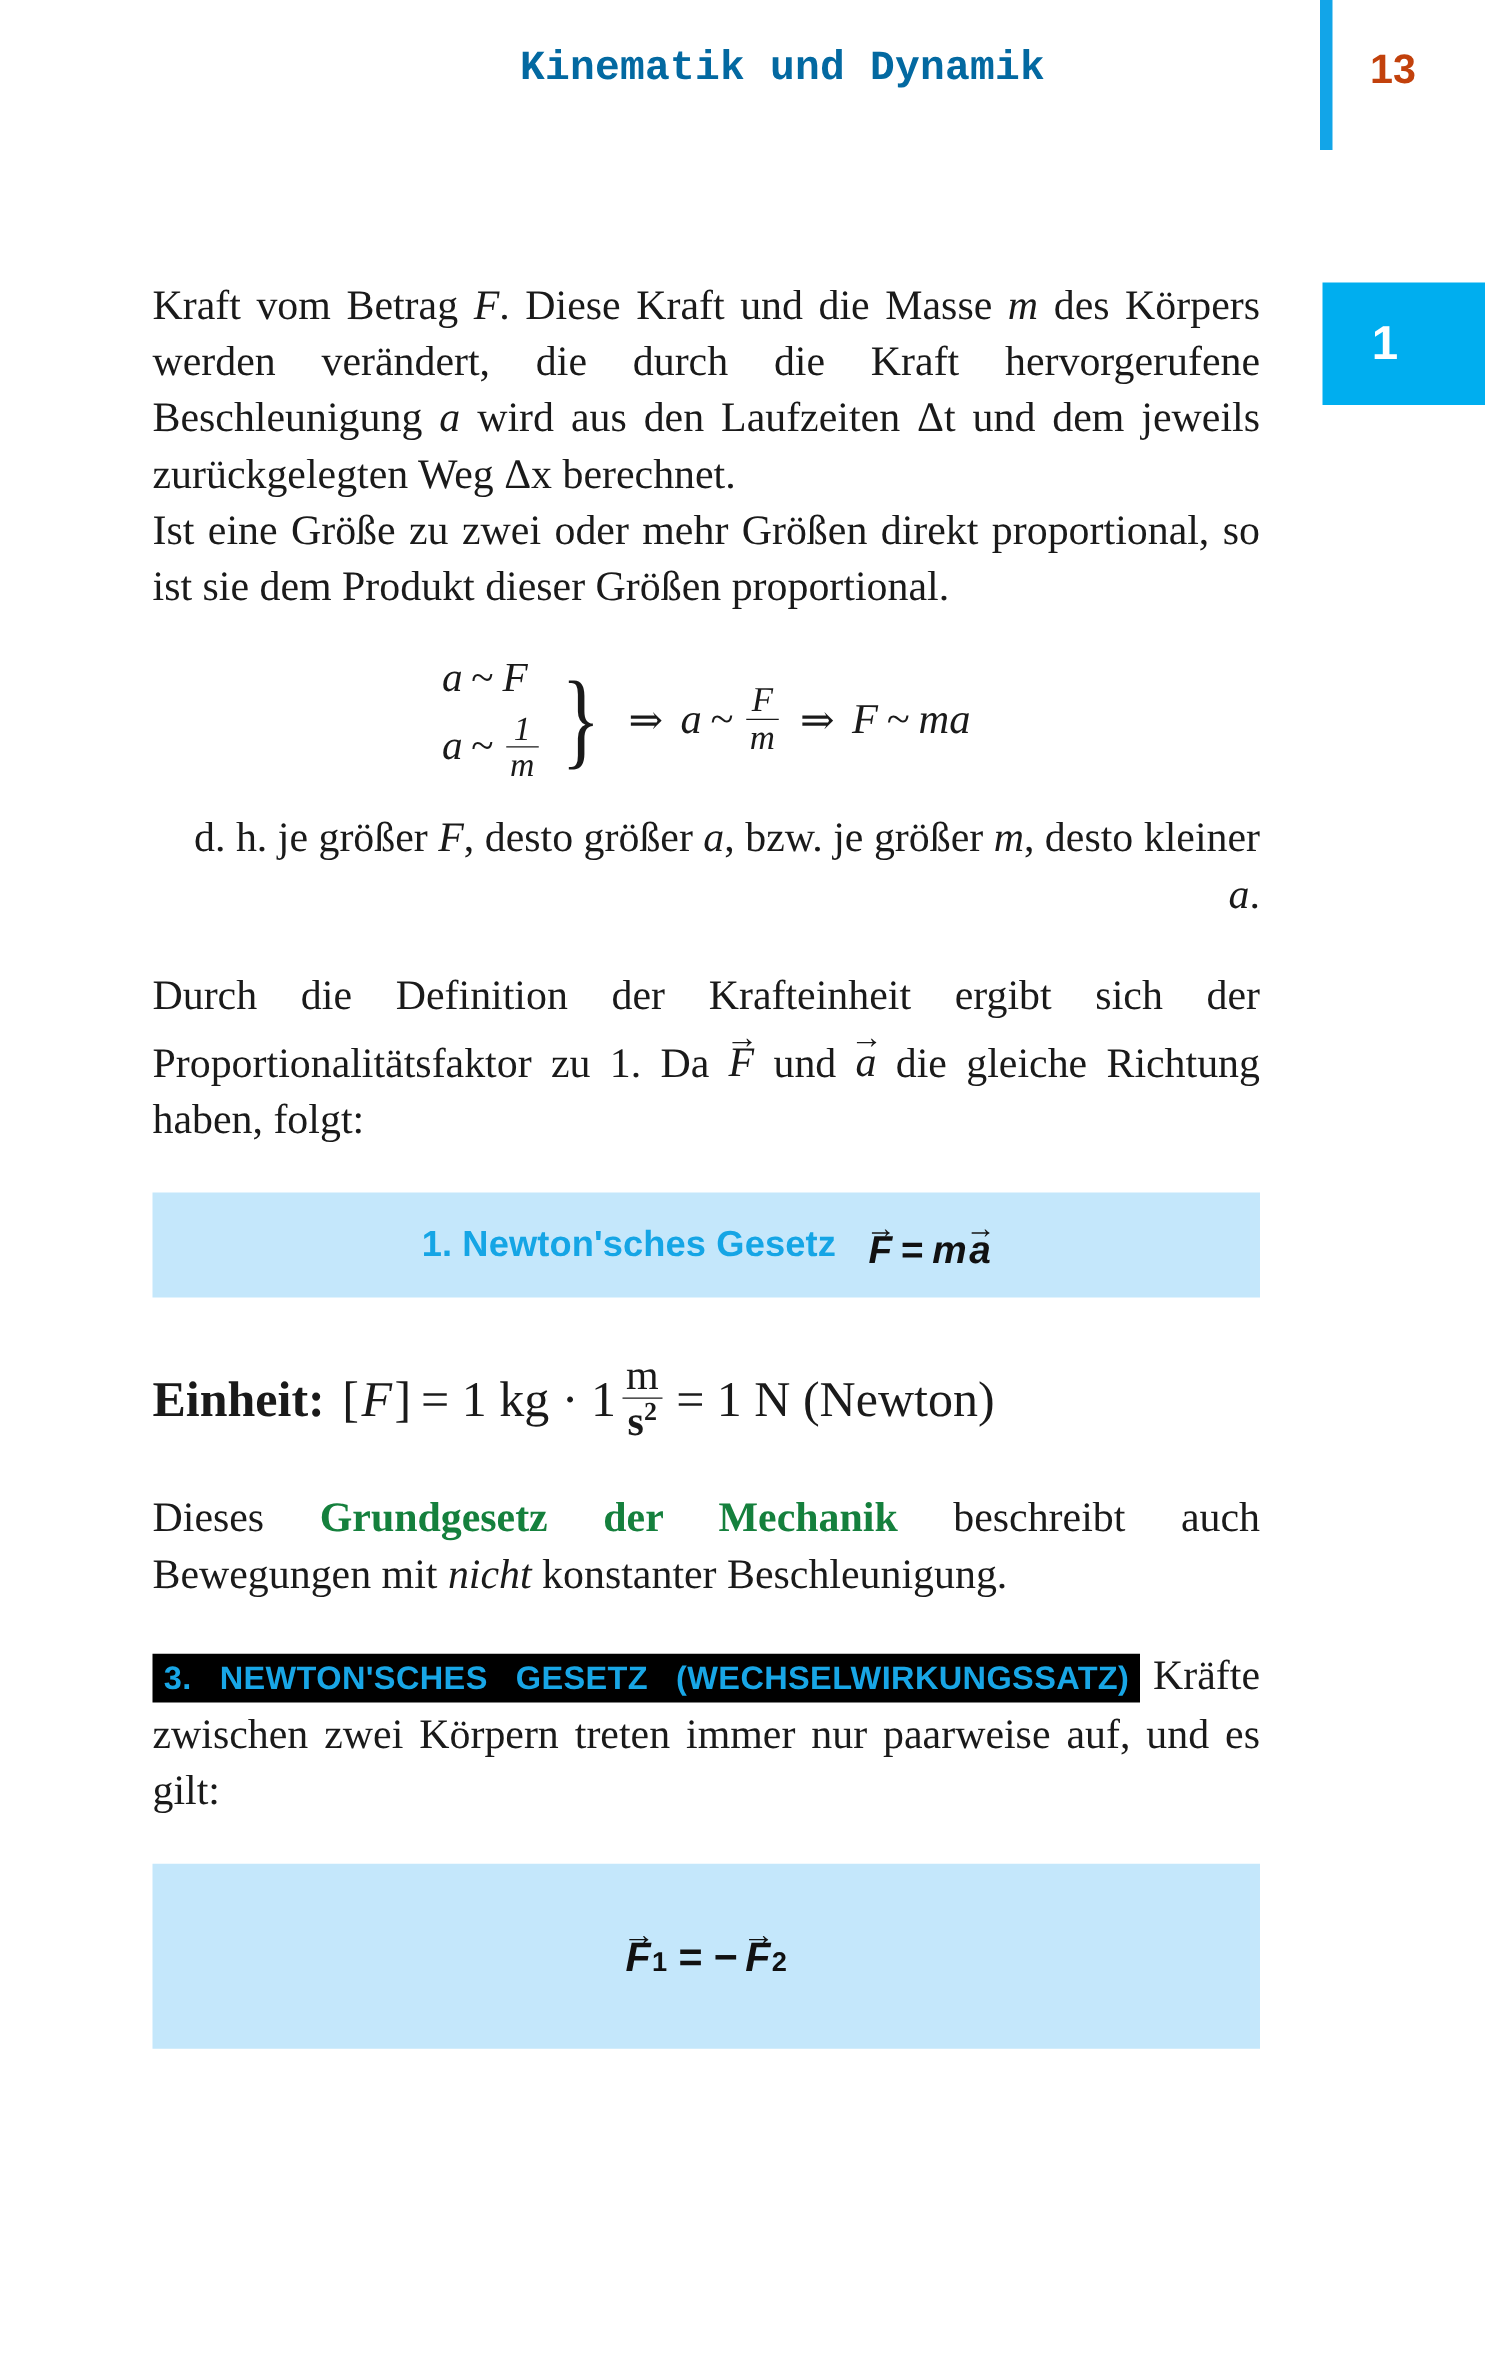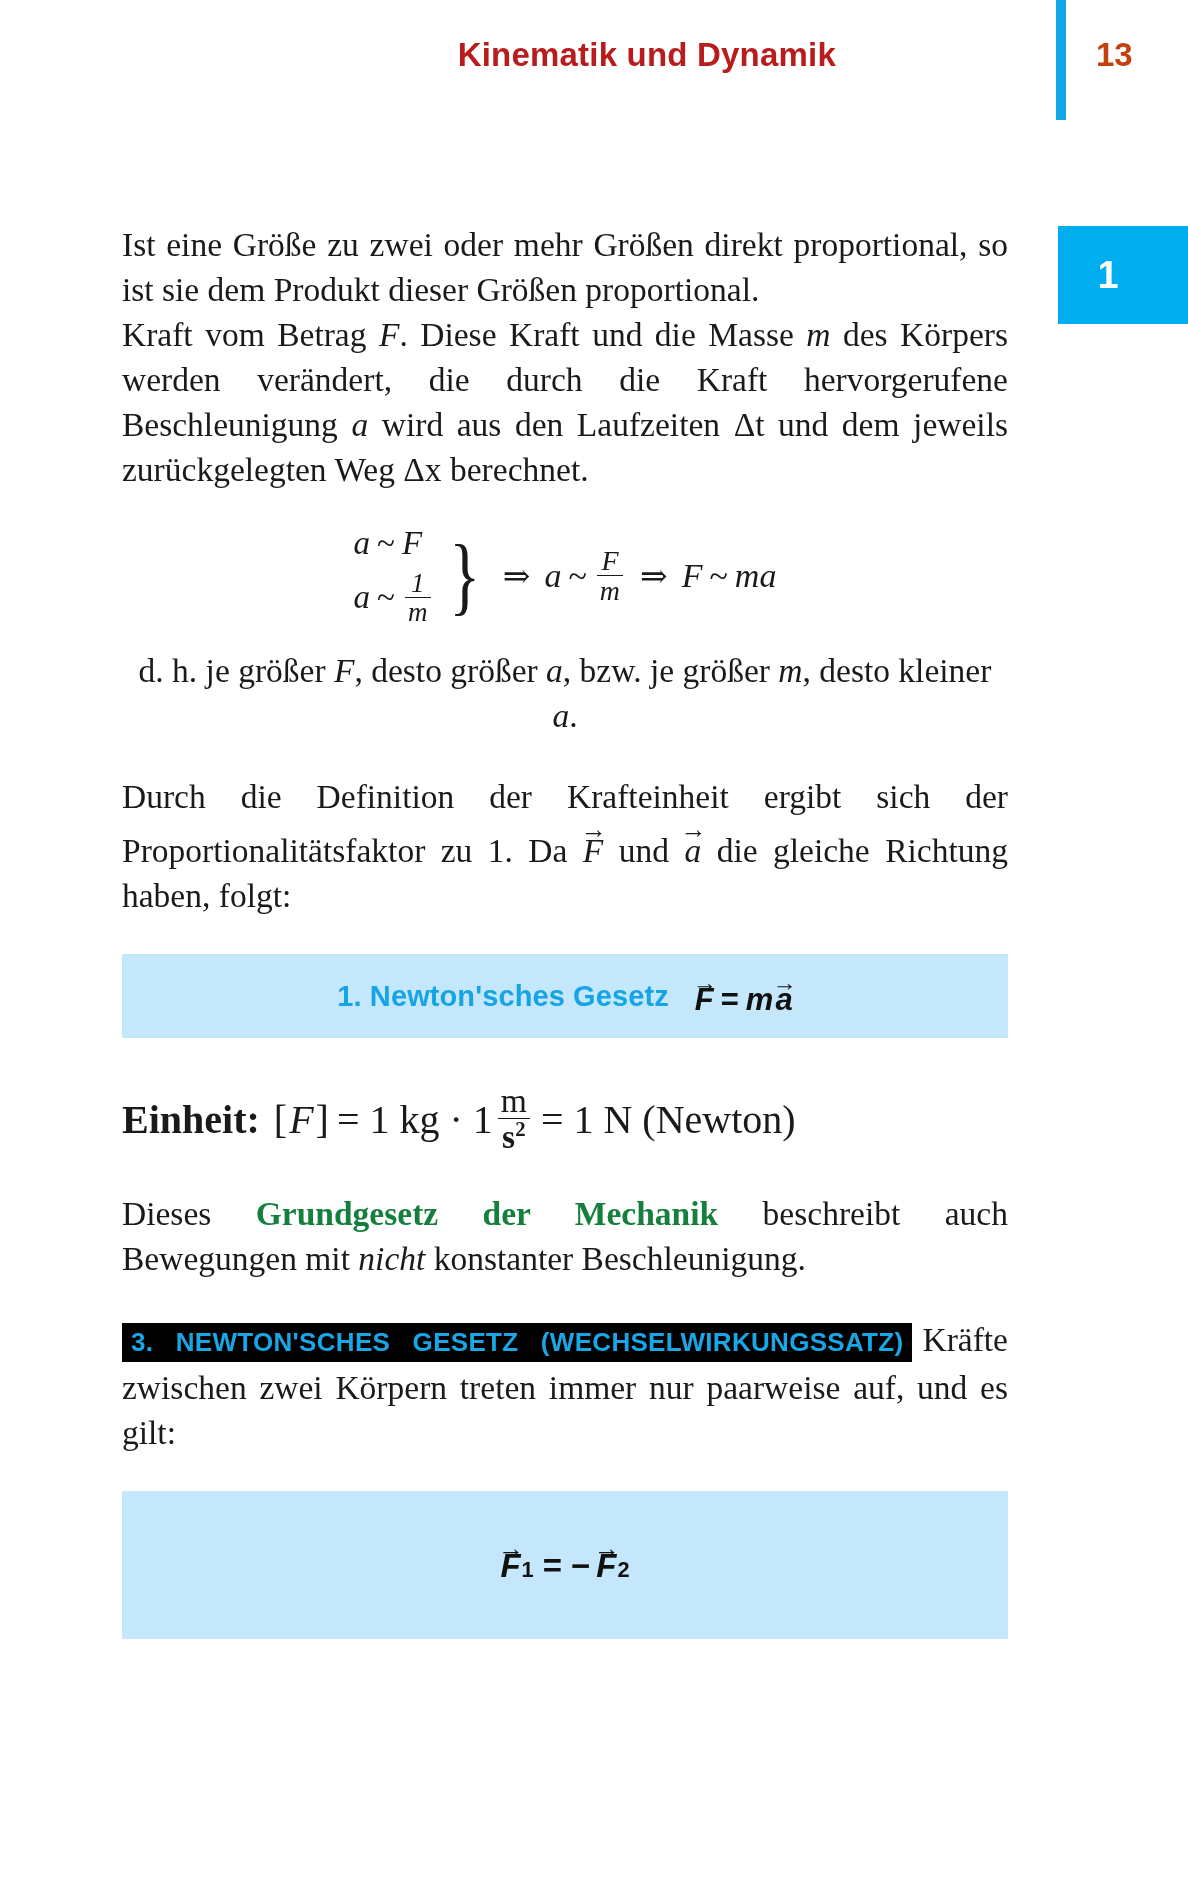--- a/index.html
+++ b/index.html
@@ -21,25 +21,25 @@
     position: absolute;
     left: 0;
     top: 0;
     width: 1188px;
     height: 130px;
   }
   .header-title {
     position: absolute;
     right: 352px;
     top: 36px;
-    font-family: Liberation Sans, sans-serif;
+    font-family: Liberation Mono, monospace;
     font-weight: bold;
     font-size: 33px;
     letter-spacing: 0.2px;
-    color: #b91c1c;
+    color: #0369a1;
     white-space: nowrap;
   }
   .header-rule {
     position: absolute;
     left: 1056px;
     top: 0;
     width: 10px;
     height: 120px;
     background: #12a5e8;
   }
@@ -85,21 +85,21 @@
   }
 
   p.body-par {
     margin: 0;
     font-size: 33.5px;
     line-height: 45px;
     text-align: justify;
     text-justify: inter-word;
     hyphens: manual;
   }
-  p.body-par.nojust { text-align: center; margin-top: 17px; }
+  p.body-par.nojust { text-align: right; margin-top: 17px; }
   .spacer-md { height: 36px; }
   .spacer-lg { height: 46px; }
 
   i, .it { font-style: italic; }
   .blue-serif {
     color: #15803d;
     font-weight: bold;
   }
 
   
@@ -291,23 +291,23 @@
   <div class="header-rule"></div>
   <div class="header-pageno">13</div>
 </div>
 
 <div class="chapter-tab">
   <div class="chapter-tab-number">1</div>
 </div>
 
 <div class="content">
 
+  <p class="body-par"><span>Kraft vom Betrag </span><i>F</i><span>. Diese Kraft und die Masse </span><i>m</i><span> des Körpers werden verändert, die durch die Kraft hervorgerufene Beschleunigung </span><i>a</i><span> wird aus den Laufzeiten </span><span>Δt</span><span> und dem jeweils zurückgelegten Weg </span><span>Δx</span><span> berechnet.</span></p>
+
   <p class="body-par">Ist eine Größe zu zwei oder mehr Größen direkt proportional, so ist sie dem Produkt dieser Größen proportional.</p>
-
-  <p class="body-par"><span>Kraft vom Betrag </span><i>F</i><span>. Diese Kraft und die Masse </span><i>m</i><span> des Körpers werden verändert, die durch die Kraft hervorgerufene Beschleunigung </span><i>a</i><span> wird aus den Laufzeiten </span><span>Δt</span><span> und dem jeweils zurückgelegten Weg </span><span>Δx</span><span> berechnet.</span></p>
 
   <div class="formula-row">
     <div class="brace-group">
       <div class="brace-stack">
         <div class="line">
           <span>a</span>
           <span class="tilde-op">~</span>
           <span>F</span>
         </div>
         <div class="line">

